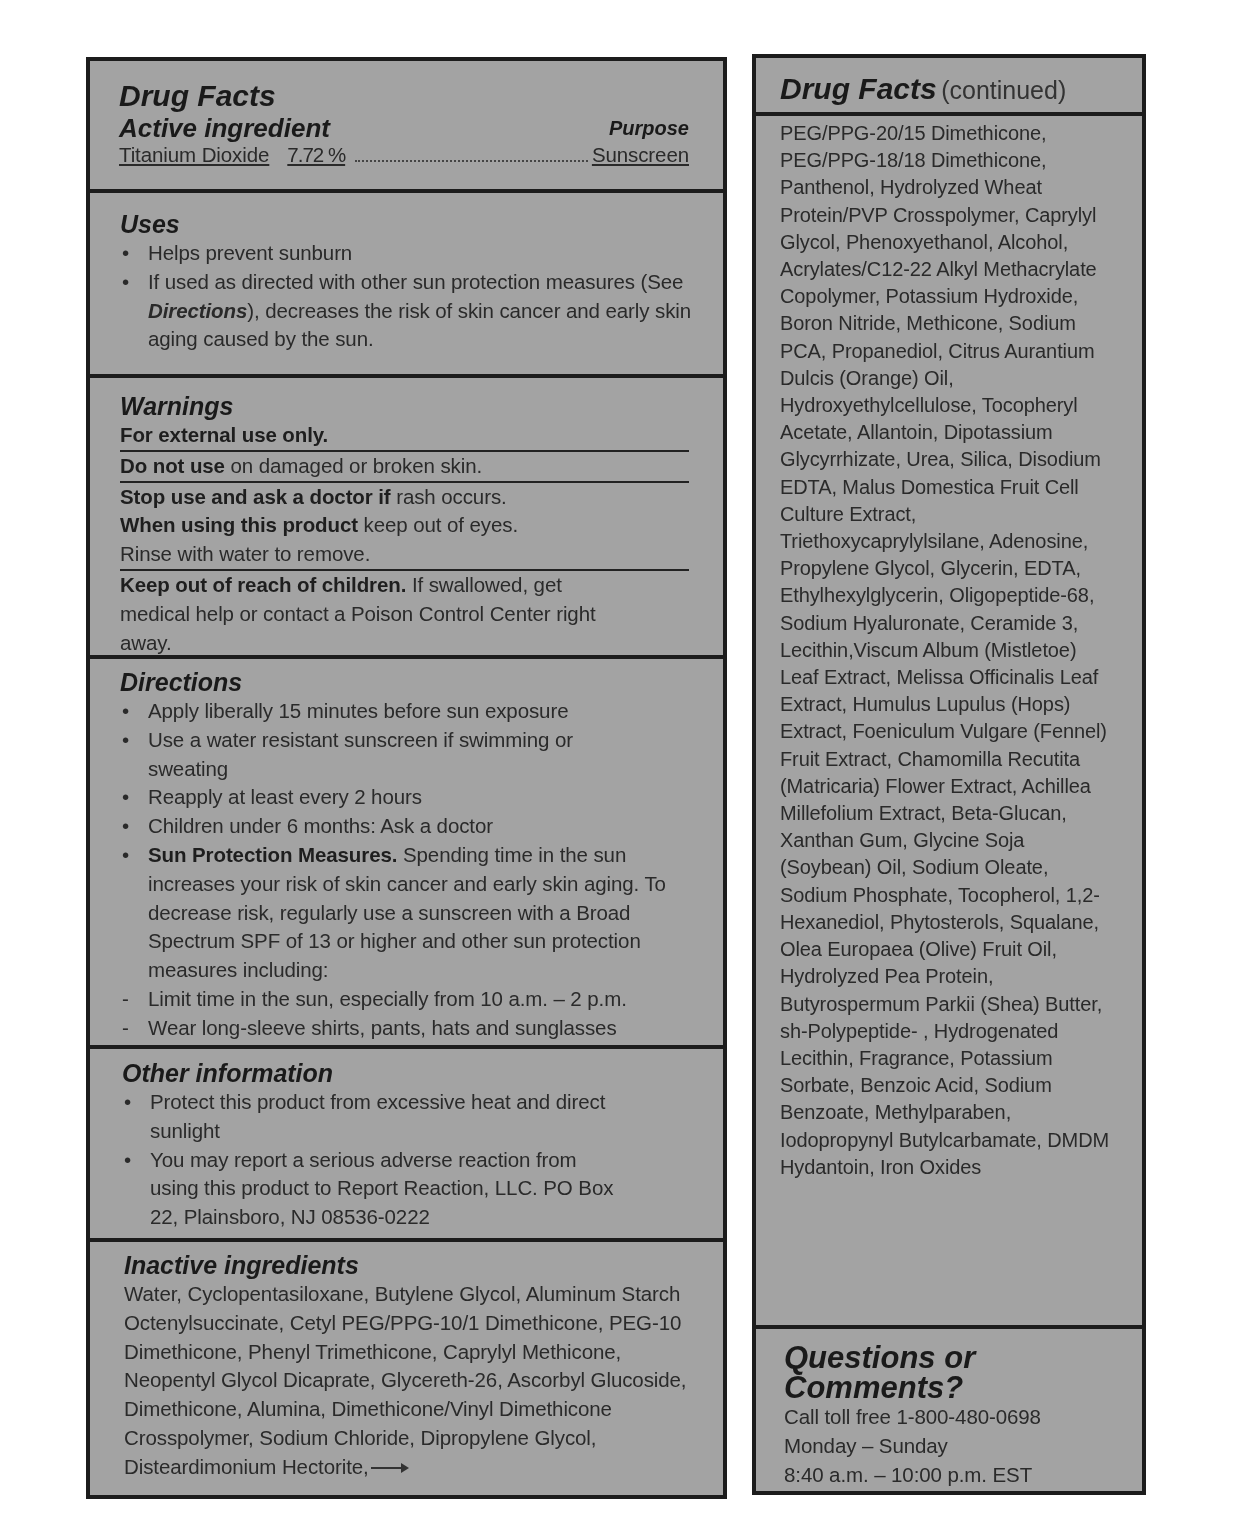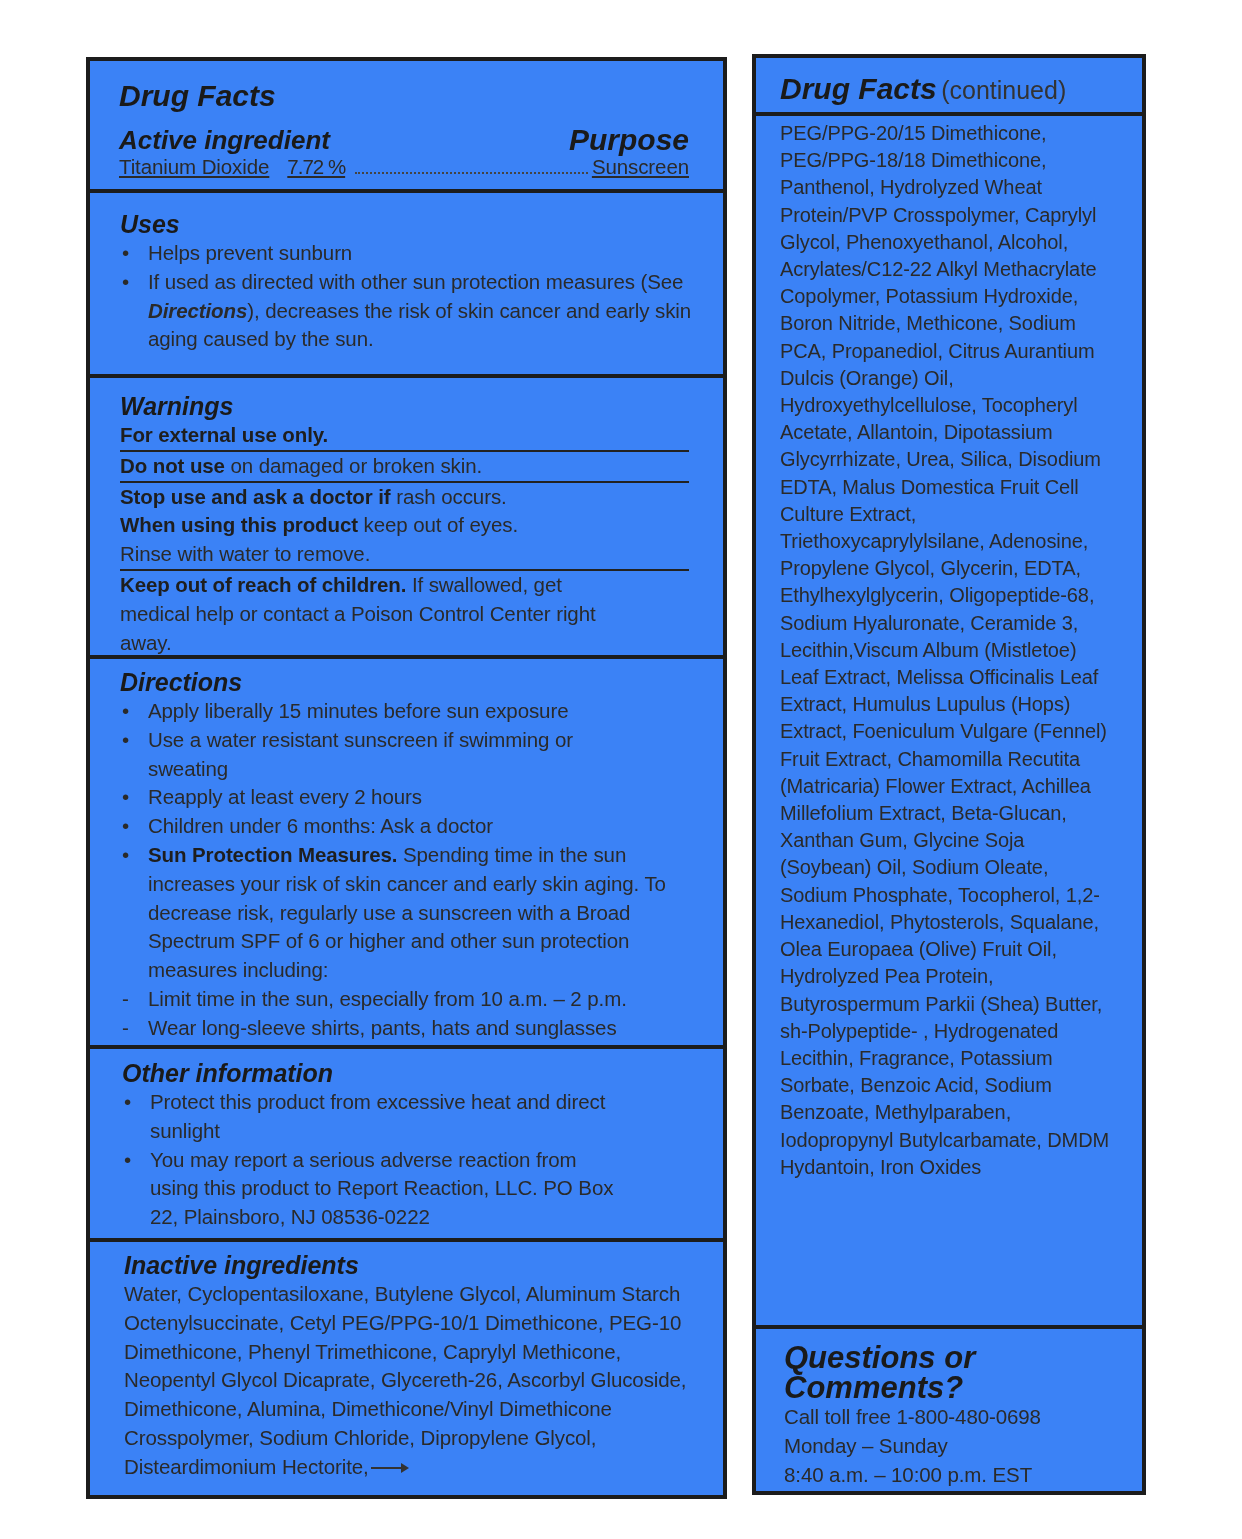--- a/index.html
+++ b/index.html
@@ -1,18 +1,18 @@
 <!DOCTYPE html>
 <html><head>
 <meta charset="utf-8">
 <style>
   html, body { margin: 0; padding: 0; background: #ffffff; }
   body { width: 1242px; height: 1539px; position: relative; overflow: hidden;
          font-family: "Liberation Sans", sans-serif; color: #222; }
-  .panel { position: absolute; border: 4px solid #1c1c1c; box-sizing: border-box; background: #3b82f6; }
+  .panel { position: absolute; border: 4px solid #1c1c1c; box-sizing: border-box; background: #a3a3a3; }
   #left-panel { left: 86px; top: 57px; width: 641px; height: 1442px; }
   #right-panel { left: 752px; top: 54px; width: 394px; height: 1441px; }
   .section { position: absolute; left: 0; right: 0; box-sizing: border-box; padding-left: 30px; padding-right: 24px; }
   .divider { position: absolute; left: 0; right: 0; height: 4px; background: #1c1c1c; }
   .h-title { font-style: italic; font-weight: bold; font-size: 30px; line-height: 34px; color: #1a1a1a; }
   .h-sec { font-style: italic; font-weight: bold; font-size: 25px; line-height: 30px; color: #1a1a1a; }
   .txt { font-size: 20.5px; line-height: 28.8px; color: #2a2a2a; letter-spacing: -0.1px; }
   .b { font-weight: bold; color: #1e1e1e; }
   .row-active { display: flex; align-items: baseline; }
   .dots { flex: 1; border-bottom: 2px dotted #444; margin: 0 4px 6px 10px; }
@@ -24,23 +24,23 @@
   .arrow { display: inline-block; width: 36px; height: 2px; background: #333; vertical-align: middle; position: relative; margin-left: 2px; }
   .arrow::after { content: ""; position: absolute; right: -2px; top: -4px; border-left: 8px solid #333; border-top: 5px solid transparent; border-bottom: 5px solid transparent; }
 </style>
 </head>
 <body>
 
 <div id="left-panel" class="panel">
 
   <div class="section" style="top:18px; padding-left:29px; padding-right:34px;">
     <div class="h-title">Drug Facts</div>
-    <div style="display:flex; justify-content:space-between; margin-top:12px;">
+    <div style="display:flex; justify-content:space-between; margin-top:0px;">
       <span class="h-sec" style="font-size:26px;">Active ingredient</span>
-      <span class="h-sec" style="font-size:30px;text-align:center;">Purpose</span>
+      <span class="h-sec" style="font-size:20px;text-align:center;">Purpose</span>
     </div>
     <div class="row-active txt" style="margin-top:-2px;text-decoration:underline;">
       <span>Titanium Dioxide</span>
       <span style="margin-left:18px; letter-spacing:-1px;">7.72 %</span>
       <span class="dots"></span>
       <span>Sunscreen</span>
     </div>
   </div>
   <div class="divider" style="top:128px;"></div>
 
@@ -65,21 +65,21 @@
   </div>
   <div class="divider" style="top:594px;"></div>
 
   <div class="section" style="top:606px; padding-right:34px;">
     <div class="h-sec">Directions</div>
     <ul class="bul txt" id="directions-list">
       <li style="padding-right:60px;"><span class="mk">•</span><span>Apply liberally 15 minutes before sun exposure</span></li>
       <li style="padding-right:110px;"><span class="mk">•</span><span>Use a water resistant sunscreen if swimming or sweating</span></li>
       <li><span class="mk">•</span><span>Reapply at least every 2 hours</span></li>
       <li><span class="mk">•</span><span>Children under 6 months: Ask a doctor</span></li>
-      <li><span class="mk">•</span><span class="b">Sun Protection Measures.</span><span> Spending time in the sun increases your risk of skin cancer and early skin aging. To decrease risk, regularly use a sunscreen with a Broad Spectrum SPF of 6 or higher and other sun protection measures including:</span></li>
+      <li><span class="mk">•</span><span class="b">Sun Protection Measures.</span><span> Spending time in the sun increases your risk of skin cancer and early skin aging. To decrease risk, regularly use a sunscreen with a Broad Spectrum SPF of 13 or higher and other sun protection measures including:</span></li>
       <li><span class="mk">-</span><span>Limit time in the sun, especially from 10 a.m. – 2 p.m.</span></li>
       <li><span class="mk">-</span><span>Wear long-sleeve shirts, pants, hats and sunglasses</span></li>
     </ul>
   </div>
   <div class="divider" style="top:984px;"></div>
 
   <div class="section" style="top:997px; padding-left:32px; padding-right:100px;">
     <div class="h-sec">Other information</div>
     <ul class="bul txt">
       <li><span class="mk">•</span><span>Protect this product from excessive heat and direct sunlight</span></li>

